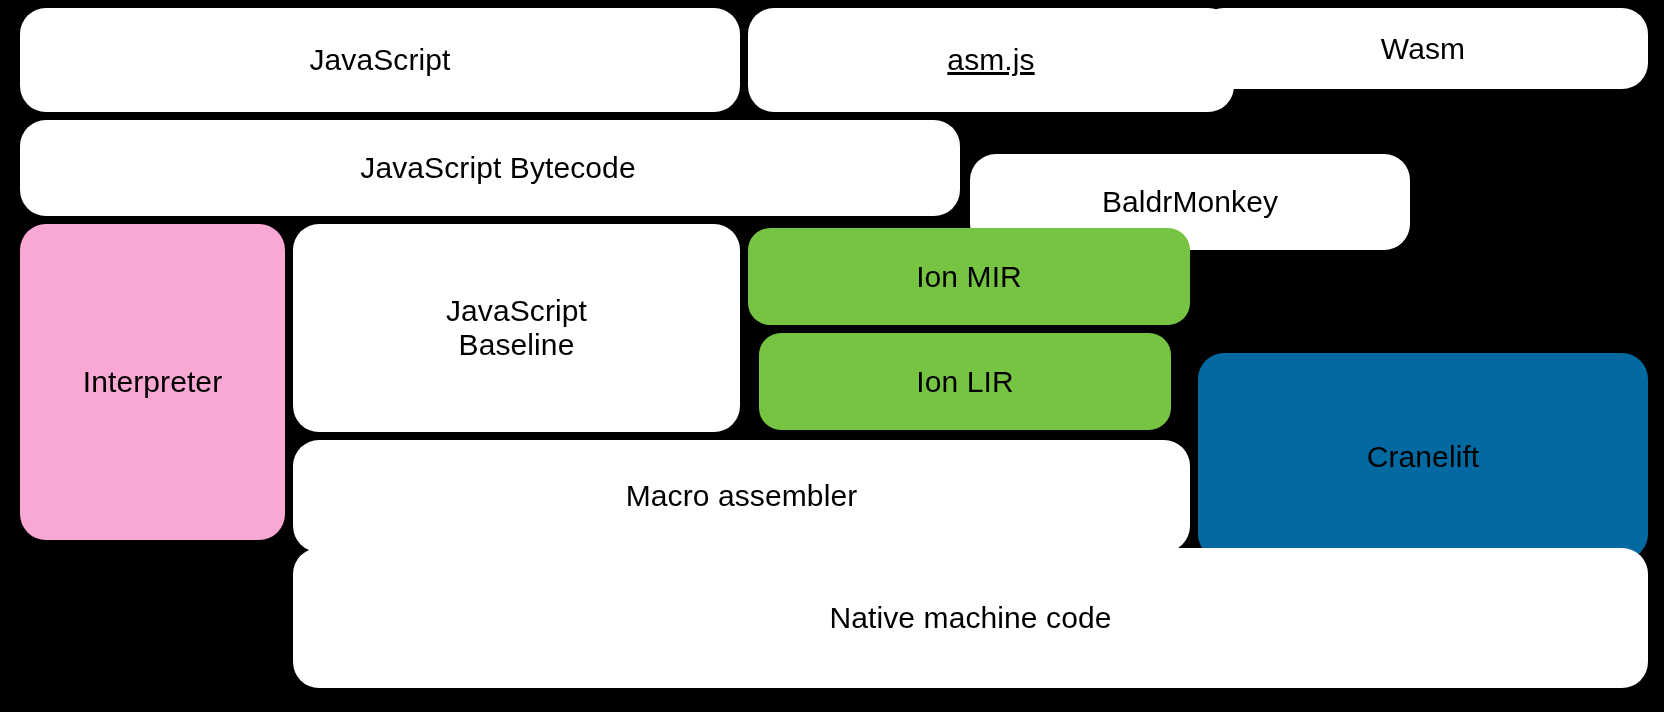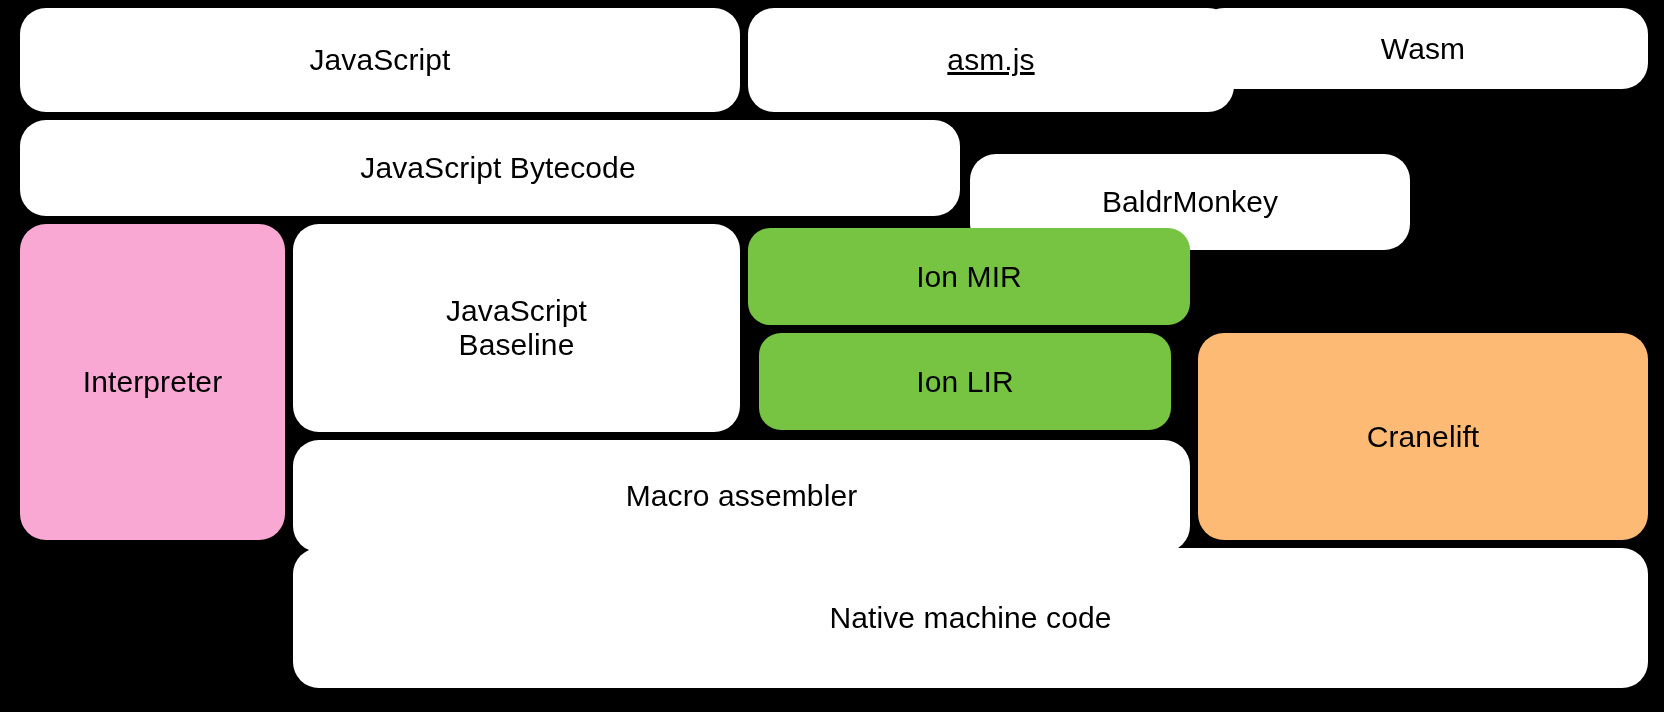--- a/index.html
+++ b/index.html
@@ -31,21 +31,21 @@
     font-weight: 400;
     font-size: 30px;
     line-height: 1.12;
     letter-spacing: 0.1px;
     white-space: pre-line;
     user-select: none;
   }
   .fill-white  { background: #ffffff; }
   .fill-gray   { background: #f9a8d4; }
   .fill-green  { background: #76c442; border-radius: 22px; }
-  .fill-pink   { background: #fdba74; }
+  .fill-pink   { background: #0369a1; margin-top: 20px; }
 
   
   .n-javascript      { left: 20px;   top: 8px;   width: 720px; height: 104px; }
   .n-asmjs           { left: 748px;  top: 8px;   width: 486px; height: 104px; text-decoration: underline; }
   .n-wasm            { left: 1198px; top: 8px;   width: 450px; height: 81px; }
 
   
   .n-js-bytecode     { left: 20px;   top: 120px; width: 940px; height: 96px; padding-left: 16px;  }
   .n-baldrmonkey     { left: 970px;  top: 120px; width: 440px; height: 96px; margin-top: 34px;  }
 

